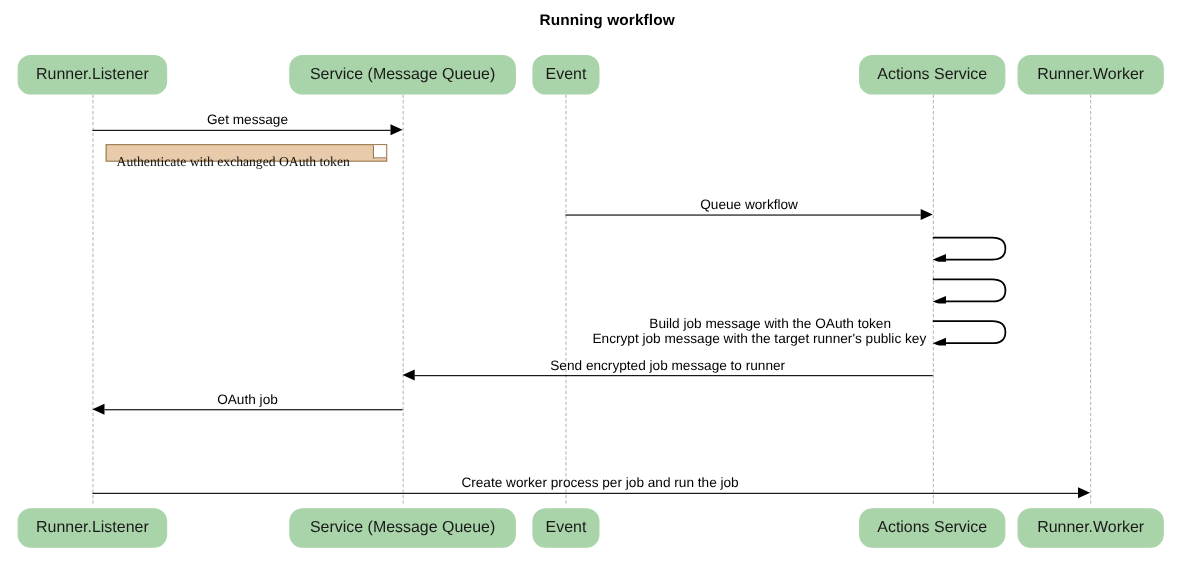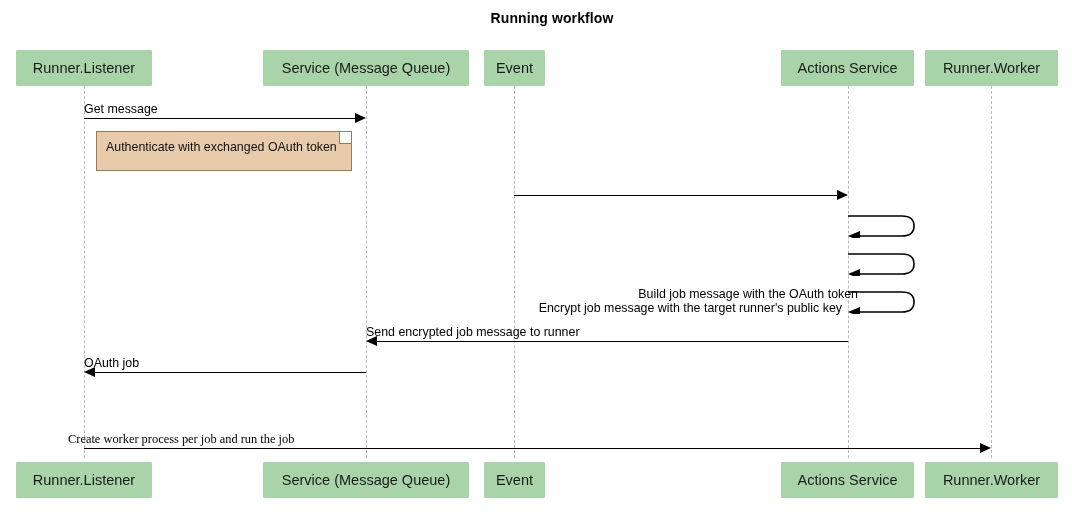--- a/index.html
+++ b/index.html
@@ -31,21 +31,21 @@
   .lifeline {
     position: absolute;
     width: 0;
     border-left: 1px dashed #b8b8b8;
   }
   .participant {
     position: absolute;
     box-sizing: border-box;
     background: #a9d4a9;
     border: 1px solid #a9d4a9;
-    border-radius: 1px;
+    border-radius: 12px;
     height: 36px;
     line-height: 34px;
     text-align: center;
     font-size: 14.5px;
     color: #1a1a1a;
     white-space: nowrap;
     overflow: hidden;
   }
   .msg {
     position: absolute;
@@ -62,40 +62,41 @@
   .arrowhead.right {
     border-left: 11px solid #000000;
   }
   .arrowhead.left {
     border-right: 11px solid #000000;
   }
   .msg-label {
     position: absolute;
     font-size: 12.4px;
     color: #000000;
-    text-align: left;
+    text-align: center;
     white-space: nowrap;
   }
   .msg-label.rightaligned {
     text-align: right;
   }
   .selfloop {
     position: absolute;
   }
   .note {
     position: absolute;
     box-sizing: border-box;
     background: #e8cbab;
     border: 1px solid #9b7a51;
     font-size: 12.4px;
     color: #111111;
-    height: 40px;
+    height: 16px;
     line-height: 30px;
     padding-left: 9px;
     white-space: nowrap;
+    font-family: Liberation Serif, serif;
   }
   .note-fold {
     position: absolute;
     top: 0;
     right: 0;
     width: 11px;
     height: 11px;
     background: #ffffff;
     border-left: 1px solid #9b7a51;
     border-bottom: 1px solid #9b7a51;
@@ -122,50 +123,51 @@
 
   <div class="msg-label" style="left:84px; top:102px; width:282px;">Get message</div>
   <div class="msg" style="left:84px; top:118px; width:271px;"></div>
   <div class="arrowhead right" style="left:355px; top:113px;"></div>
 
   <div class="note" style="left:96px; top:131px; width:256px;">
     <span>Authenticate with exchanged OAuth token</span>
     <span class="note-fold"></span>
   </div>
 
+  <div class="msg-label" style="left:514px; top:179px; width:334px;">Queue workflow</div>
   <div class="msg" style="left:514px; top:195px; width:323px;"></div>
   <div class="arrowhead right" style="left:837px; top:190px;"></div>
 
   <svg class="selfloop" style="left:846px; top:214px;" width="72" height="24" viewBox="0 0 72 24">
     <path d="M 2 2 L 56 2 Q 68 2 68 12 Q 68 22 56 22 L 14 22" fill="none" stroke="#000000" stroke-width="1.6"></path>
     <polygon points="14,17 2,22 14,27" fill="#000000"></polygon>
   </svg>
 
-  <div class="msg-label rightaligned" style="left:564px; top:247px; width:294px;margin-top:40px;">Build job message with the OAuth token</div>
+  <div class="msg-label rightaligned" style="left:516px; top:247px; width:294px;margin-top:40px;">Build job message with the OAuth token</div>
   <svg class="selfloop" style="left:846px; top:252px;" width="72" height="24" viewBox="0 0 72 24">
     <path d="M 2 2 L 56 2 Q 68 2 68 12 Q 68 22 56 22 L 14 22" fill="none" stroke="#000000" stroke-width="1.6"></path>
     <polygon points="14,17 2,22 14,27" fill="#000000"></polygon>
   </svg>
 
   <div class="msg-label rightaligned" style="left:448px; top:285px; width:394px;margin-top:16px;">Encrypt job message with the target runner's public key</div>
   <svg class="selfloop" style="left:846px; top:290px;" width="72" height="24" viewBox="0 0 72 24">
     <path d="M 2 2 L 56 2 Q 68 2 68 12 Q 68 22 56 22 L 14 22" fill="none" stroke="#000000" stroke-width="1.6"></path>
     <polygon points="14,17 2,22 14,27" fill="#000000"></polygon>
   </svg>
 
   <div class="msg-label" style="left:366px; top:325px; width:482px;">Send encrypted job message to runner</div>
   <div class="msg" style="left:377px; top:341px; width:471px;"></div>
   <div class="arrowhead left" style="left:366px; top:336px;"></div>
 
   <div class="msg-label" style="left:84px; top:356px; width:282px;">OAuth job</div>
   <div class="msg" style="left:95px; top:372px; width:271px;"></div>
   <div class="arrowhead left" style="left:84px; top:367px;"></div>
 
 
-  <div class="msg-label" style="left:68px; top:432px; width:907px;font-family:Liberation Serif, serif;">Create worker process per job and run the job</div>
+  <div class="msg-label" style="left:92px; top:432px; width:907px;">Create worker process per job and run the job</div>
   <div class="msg" style="left:84px; top:448px; width:896px;"></div>
   <div class="arrowhead right" style="left:980px; top:443px;"></div>
 
   <div class="participant" style="left:16px; top:462px; width:136px;">Runner.Listener</div>
   <div class="participant" style="left:263px; top:462px; width:206px;">Service (Message Queue)</div>
   <div class="participant" style="left:484px; top:462px; width:61px;">Event</div>
   <div class="participant" style="left:781px; top:462px; width:133px;">Actions Service</div>
   <div class="participant" style="left:925px; top:462px; width:133px;">Runner.Worker</div>
 
 </div>

